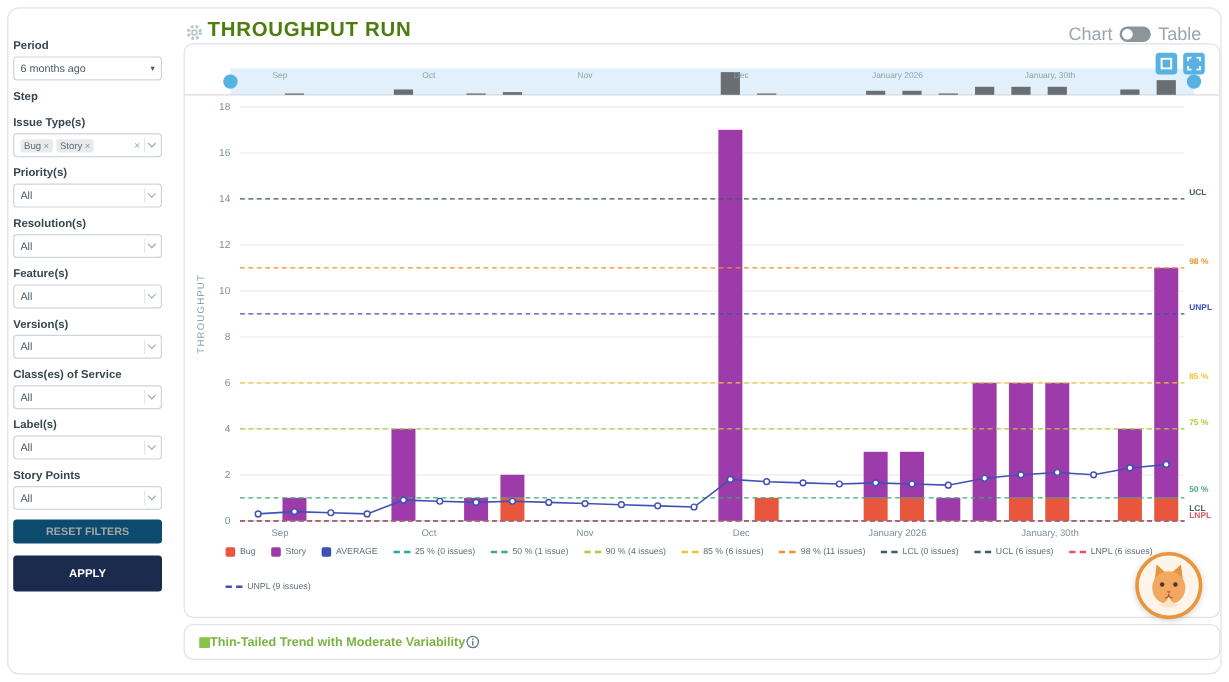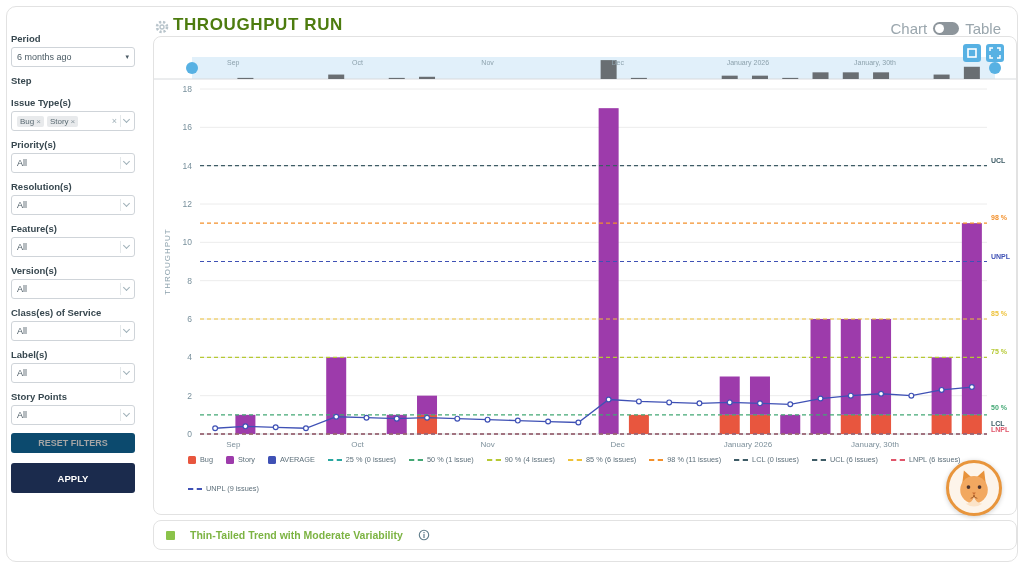--- a/index.html
+++ b/index.html
@@ -36,21 +36,21 @@
   .tool-btn{width:18px;height:18px;border:none;border-radius:3px;background:#57b1e3;display:flex;align-items:center;justify-content:center;padding:0;cursor:pointer}
   #chart-svg{position:absolute;left:0;top:0}
   .legend{position:absolute;left:34px;right:16px;top:418px;display:flex;flex-wrap:wrap;column-gap:13px;row-gap:10px;align-items:center}
   .legend-item{display:flex;align-items:center;gap:4px;font-size:7.3px;color:#5d6f7a;cursor:pointer}
   .lmark-square{width:8px;height:8px;border-radius:1.5px;flex:none}
   .lmark-dash{width:14px;border-top:2px dashed;flex:none}
   .lb{width:100%;height:0}
   .avatar{position:absolute;right:14px;bottom:-2px;width:56px;height:56px;border-radius:50%;background:#fdf4ea;border:3px solid #e8953c;box-shadow:0 1px 5px rgba(0,0,0,.2);z-index:6;display:flex;align-items:center;justify-content:center;overflow:hidden;cursor:pointer}
 
   
-  .status-card{position:absolute;left:146px;top:513px;width:864px;height:30px;border:1px solid #e2e2e2;border-radius:8px;display:flex;align-items:center;gap:15px;padding:0 12px;background:#fff}
+  .status-card{position:absolute;left:146px;top:513px;width:864px;height:30px;border:1px solid #e2e2e2;border-radius:8px;display:flex;align-items:center;gap:0;padding:0 12px;background:#fff}
   .status-swatch{width:9px;height:9px;background:#8bc34a;border-radius:1px;flex:none}
   .status-text{font-size:10.5px;font-weight:bold;color:#7cb342}
 </style>
 </head>
 <body>
 
 <div class="app">
 
   <svg class="gear" viewBox="0 0 14 14">
     <circle cx="7" cy="7" r="5" fill="none" stroke="#b8c4cb" stroke-width="2.6" stroke-dasharray="2.2 1.8"></circle>

